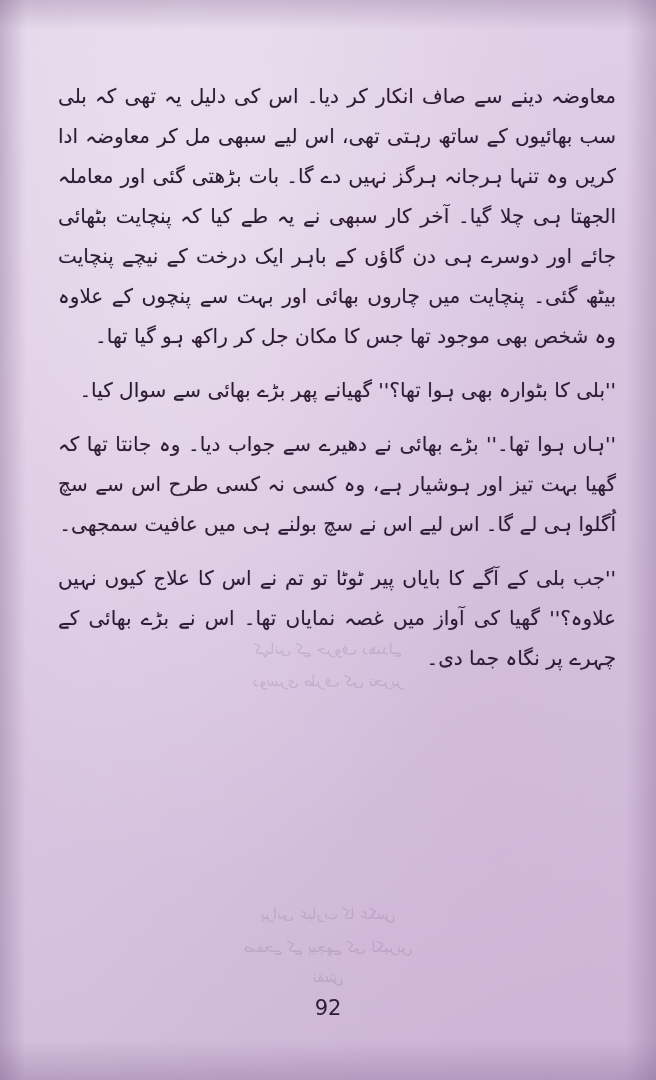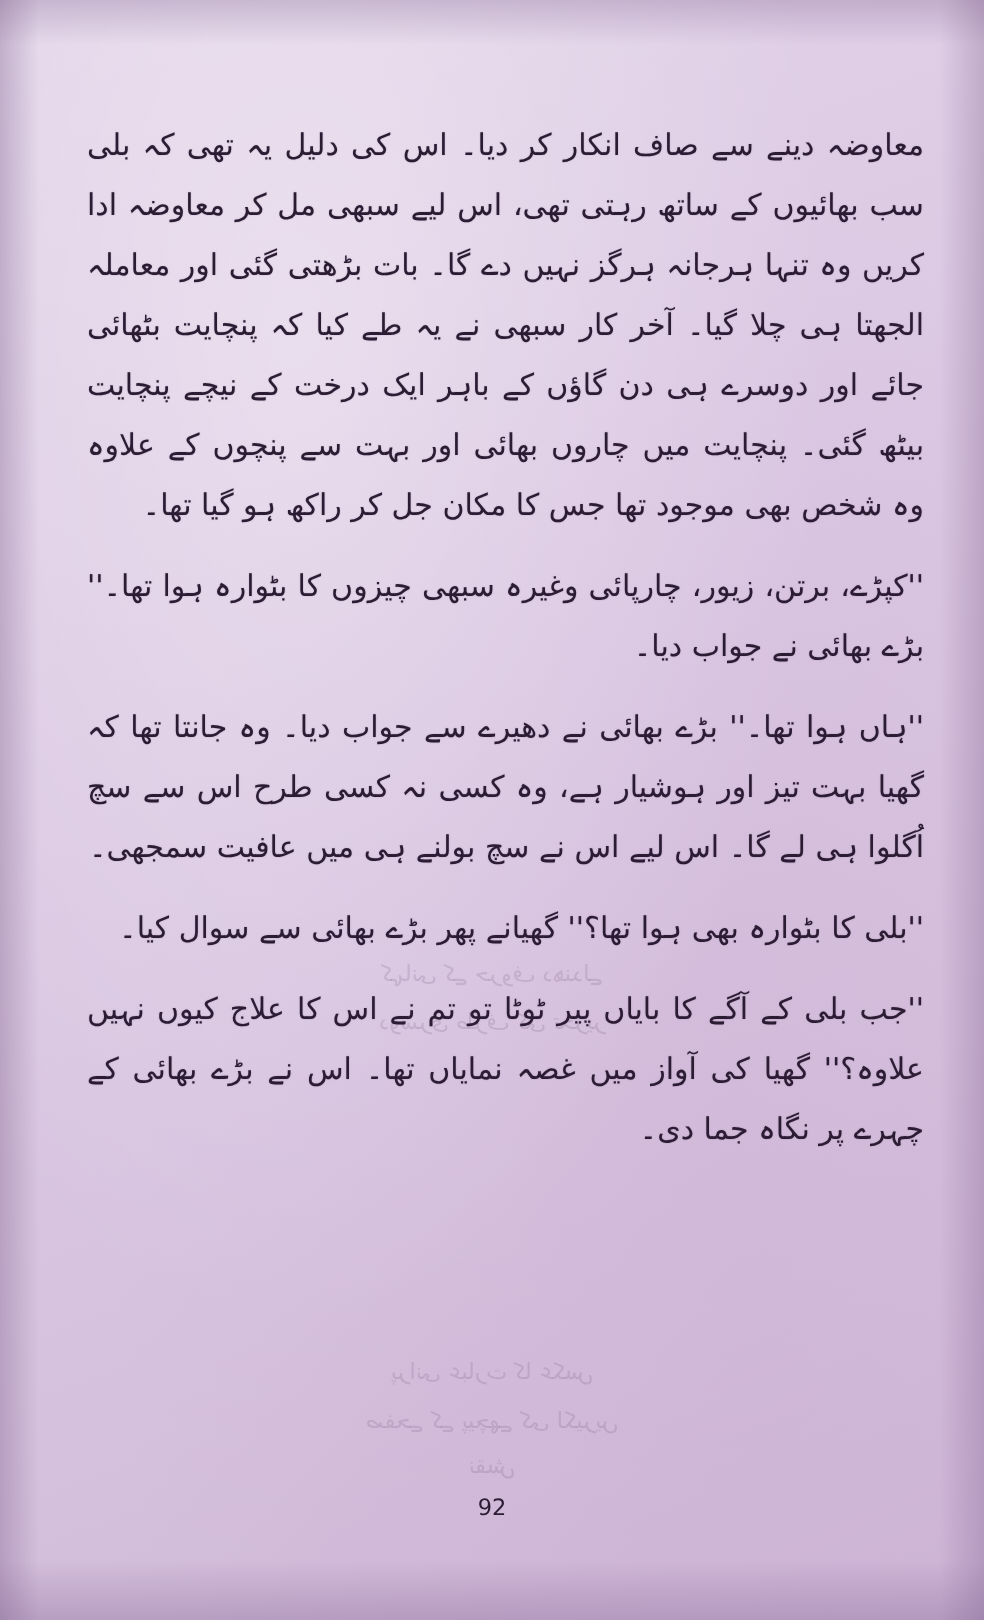--- a/index.html
+++ b/index.html
@@ -92,21 +92,21 @@
   .para.short {
     text-align: right;
   }
   .page-number {
     position: absolute;
     left: 0;
     right: 0;
     top: 996px;
     text-align: center;
     font-family: "DejaVu Sans", sans-serif;
-    font-size: 15px;
+    font-size: 21px;
     color: #2b1b33;
   }
 </style>
 </head>
 <body>
 
 <div class="page">
 
   <div class="edge-shadow-top"></div>
   <div class="edge-shadow-left"></div>
@@ -114,21 +114,20 @@
   <div class="edge-shadow-bottom"></div>
 
   <div class="bleed bleed-1">کہانی کے حروف دھندلے</div>
   <div class="bleed bleed-2">دوسری طرف کی تحریر</div>
   <div class="bleed bleed-3">پرانی عبارت کا عکس</div>
   <div class="bleed bleed-4">صفحے کے پیچھے کی لکیریں</div>
   <div class="bleed bleed-5">نقش</div>
 
   <div class="text-column">
     <p class="para">معاوضہ دینے سے صاف انکار کر دیا۔ اس کی دلیل یہ تھی کہ بلی سب بھائیوں کے ساتھ رہتی تھی، اس لیے سبھی مل کر معاوضہ ادا کریں وہ تنہا ہرجانہ ہرگز نہیں دے گا۔ بات بڑھتی گئی اور معاملہ الجھتا ہی چلا گیا۔ آخر کار سبھی نے یہ طے کیا کہ پنچایت بٹھائی جائے اور دوسرے ہی دن گاؤں کے باہر ایک درخت کے نیچے پنچایت بیٹھ گئی۔ پنچایت میں چاروں بھائی اور بہت سے پنچوں کے علاوہ وہ شخص بھی موجود تھا جس کا مکان جل کر راکھ ہو گیا تھا۔</p>
-    <p class="para">''کپڑے، برتن، زیور، چارپائی وغیرہ سبھی چیزوں کا بٹوارہ ہوا تھا۔'' بڑے بھائی نے جواب دیا۔</p>
+    <p class="para short">''بلی کا بٹوارہ بھی ہوا تھا؟'' گھیانے پھر بڑے بھائی سے سوال کیا۔</p>
     <p class="para">''ہاں ہوا تھا۔'' بڑے بھائی نے دھیرے سے جواب دیا۔ وہ جانتا تھا کہ گھیا بہت تیز اور ہوشیار ہے، وہ کسی نہ کسی طرح اس سے سچ اُگلوا ہی لے گا۔ اس لیے اس نے سچ بولنے ہی میں عافیت سمجھی۔</p>
-    <p class="para short">''بلی کا بٹوارہ بھی ہوا تھا؟'' گھیانے پھر بڑے بھائی سے سوال کیا۔</p>
     <p class="para">''جب بلی کے آگے کا بایاں پیر ٹوٹا تو تم نے اس کا علاج کیوں نہیں علاوہ؟'' گھیا کی آواز میں غصہ نمایاں تھا۔ اس نے بڑے بھائی کے چہرے پر نگاہ جما دی۔</p>
   </div>
 
   <div class="page-number">92</div>
 
 </div>
 
 </body></html>

